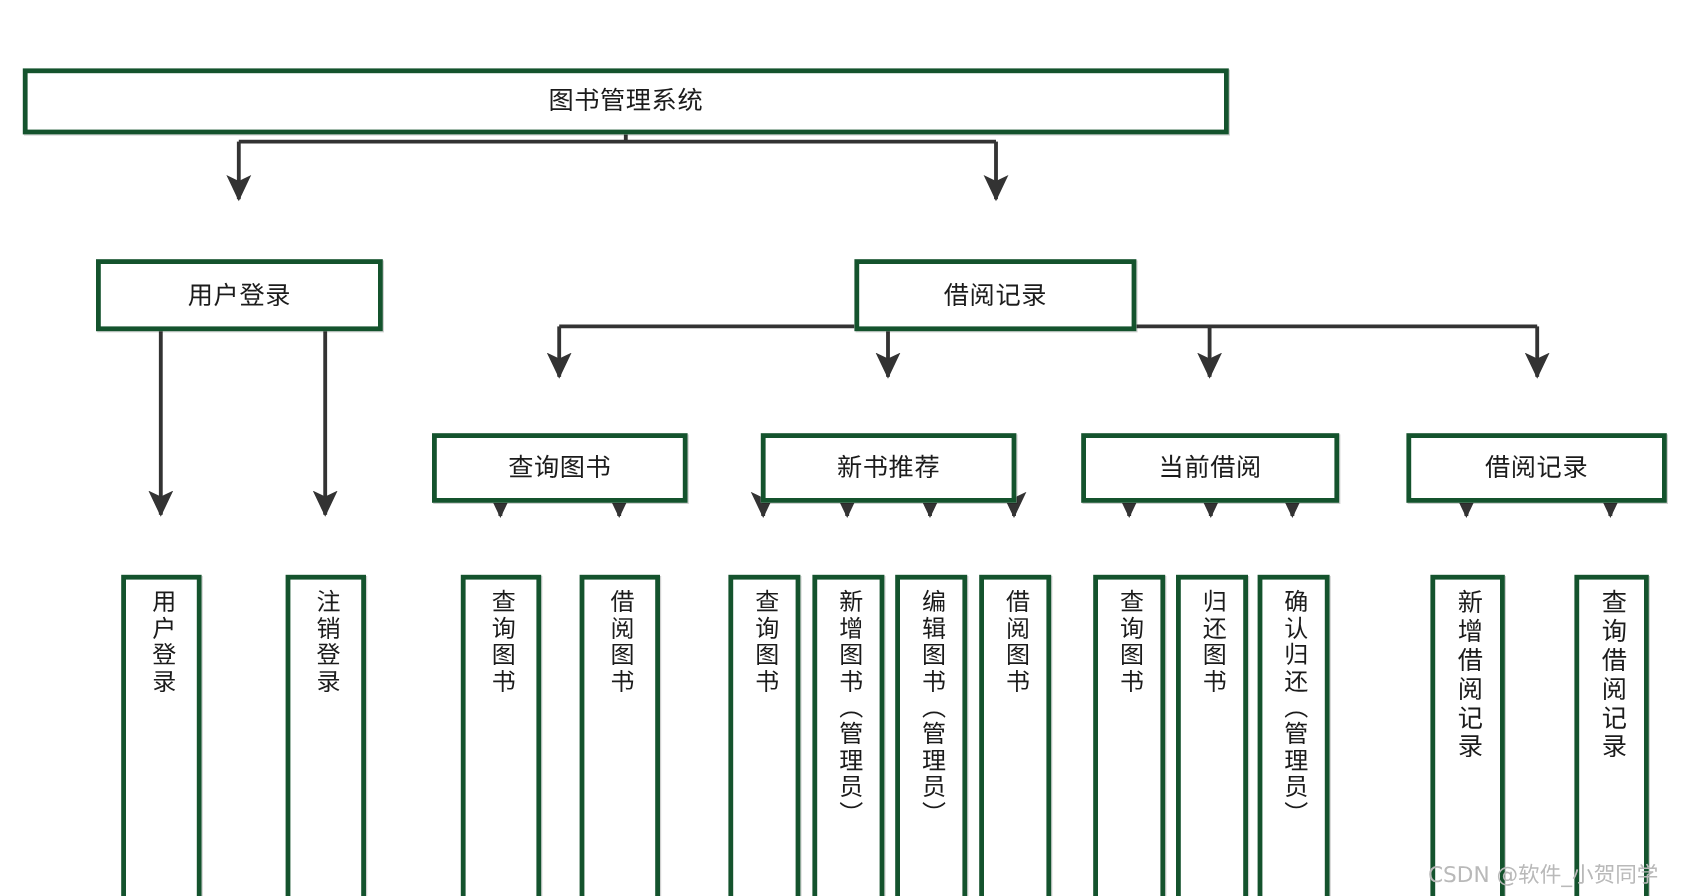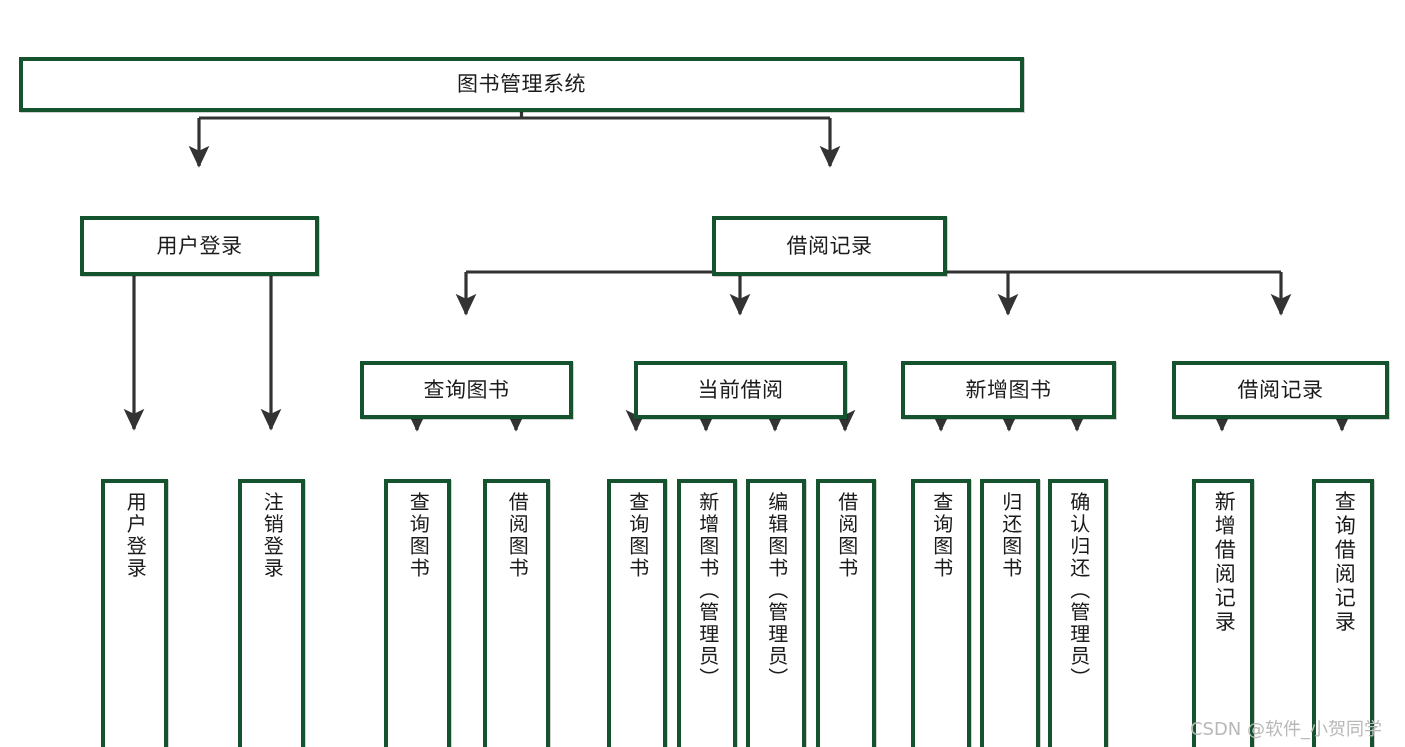--- a/index.html
+++ b/index.html
@@ -147,25 +147,25 @@
 
   <div class="node horiz" style="left:712px; top:172px; width:235px; height:60px;">
     <span class="label">借阅记录</span>
   </div>
 
   <div class="node horiz" style="left:360px; top:317px; width:213px; height:58px;">
     <span class="label">查询图书</span>
   </div>
 
   <div class="node horiz" style="left:634px; top:317px; width:213px; height:58px;">
+    <span class="label">新书推荐</span>
+  </div>
+
+  <div class="node horiz" style="left:901px; top:317px; width:215px; height:58px;">
     <span class="label">当前借阅</span>
-  </div>
-
-  <div class="node horiz" style="left:901px; top:317px; width:215px; height:58px;">
-    <span class="label">新增图书</span>
   </div>
 
   <div class="node horiz" style="left:1172px; top:317px; width:217px; height:58px;justify-content:center;">
     <span class="label">借阅记录</span>
   </div>
 
   <div class="node vert" style="left:101px; top:435px; width:67px; height:298px;">
     <span class="label">用户登录</span>
   </div>
 

